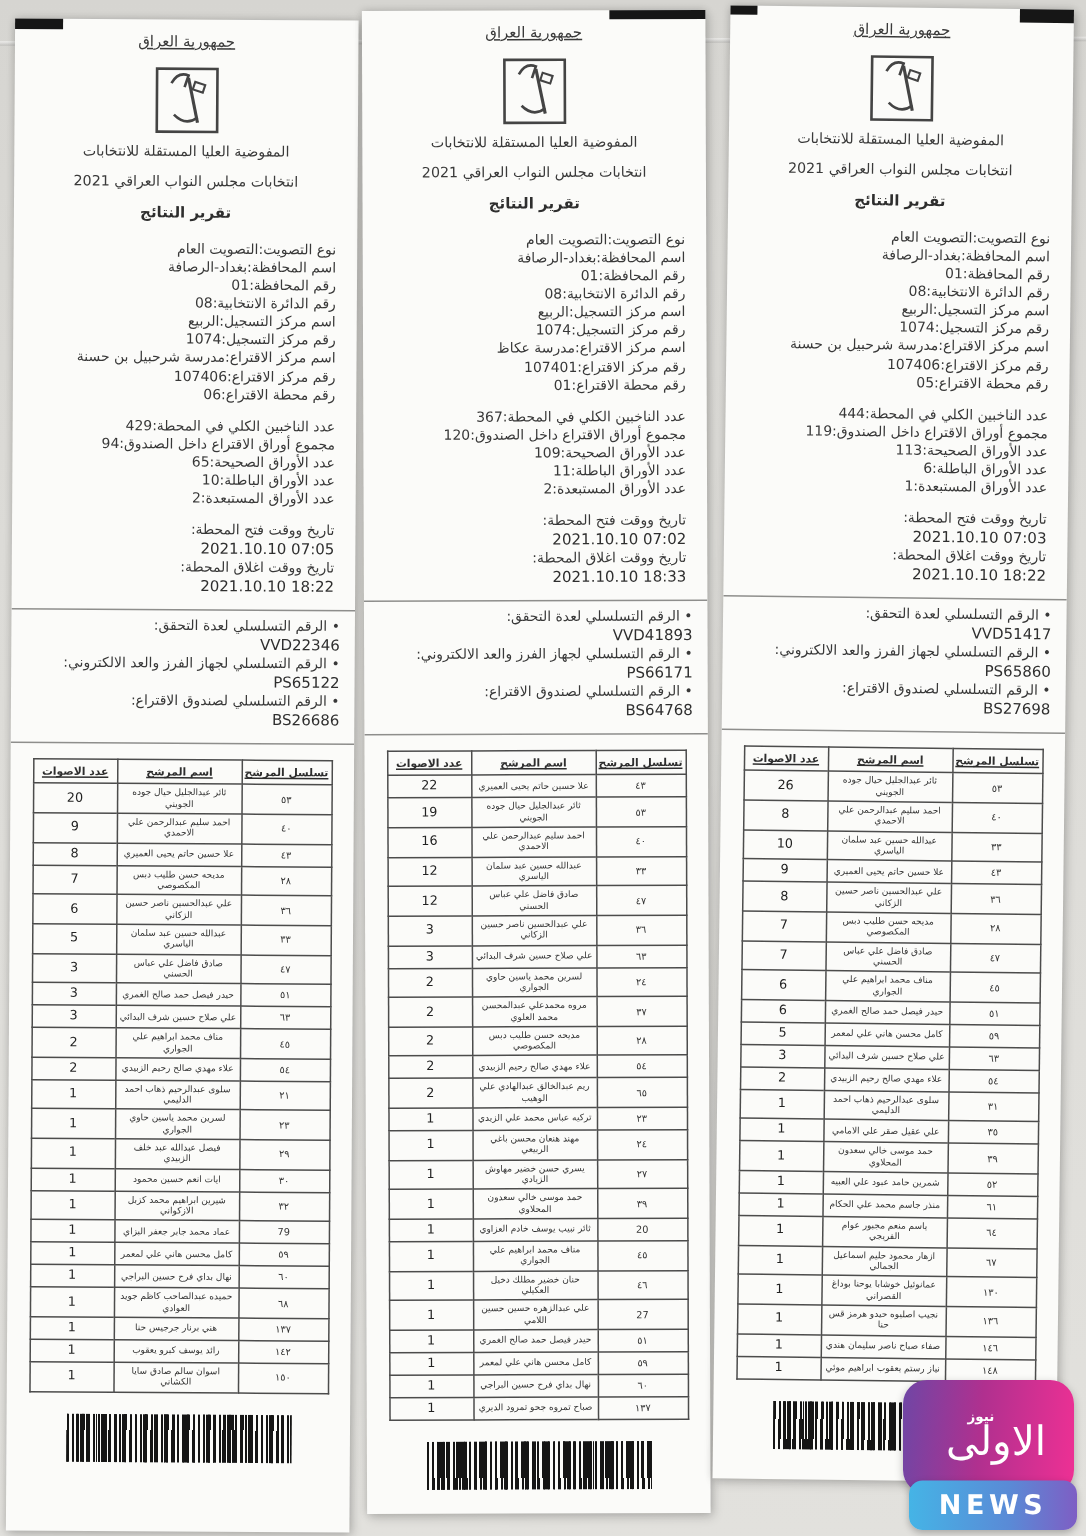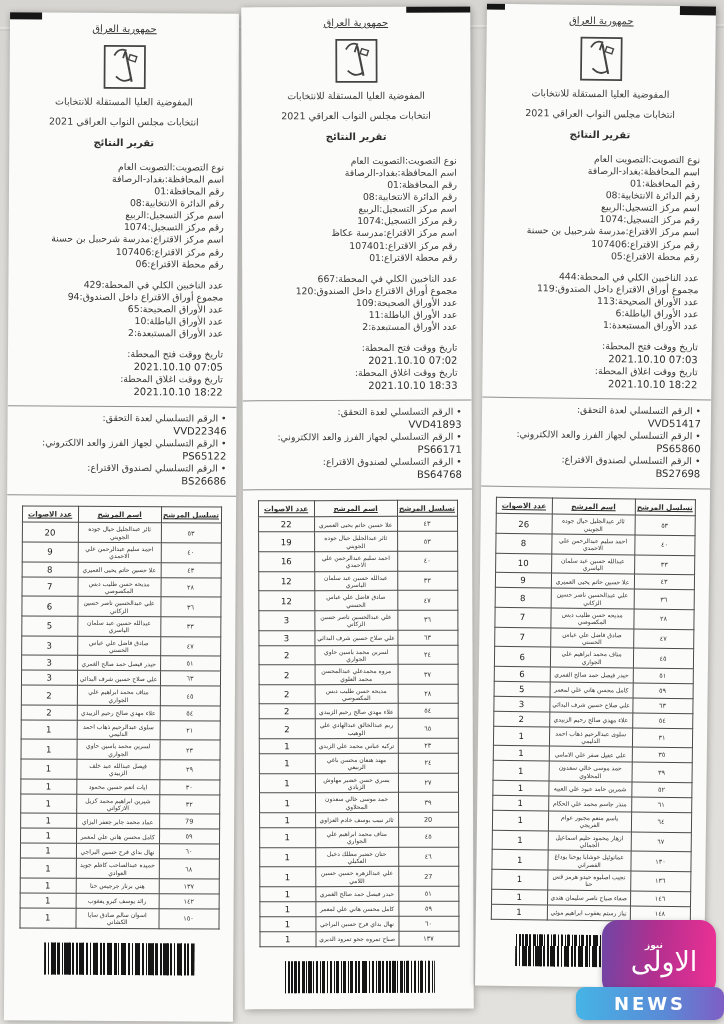--- a/index.html
+++ b/index.html
@@ -57,21 +57,21 @@
       repeating-linear-gradient(90deg,transparent 0 9px,#151515 9px 11.5px,transparent 11.5px 14px);
   }
 
   .watermark{position:absolute;right:6px;top:920px;width:142px;z-index:5;}
   .wm-square{width:104px;height:76px;margin:0 2px 0 auto;border-radius:16px;
     background:linear-gradient(95deg,#6f46a5 0%,#b0308f 45%,#ee3094 100%);
     box-shadow:0 2px 6px rgba(0,0,0,.25);
     display:flex;flex-direction:column;align-items:center;justify-content:center;padding-left:10px;}
   .wm-sub{color:#fff;font-size:9px;font-weight:bold;transform:translateX(-10px);margin-bottom:-2px;}
   .wm-title{color:#fff;font-size:27px;font-weight:normal;line-height:1.05;}
-  .wm-banner{width:148px;height:33px;margin:-9px 0 0 auto;border-radius:9px;
+  .wm-banner{width:112px;height:33px;margin:-9px 0 0 auto;border-radius:9px;
     background:linear-gradient(90deg,#45b4e6 0%,#5a8ad6 60%,#7e5ec4 100%);
     box-shadow:0 2px 5px rgba(0,0,0,.25);
     color:#fff;font-size:18px;font-weight:bold;letter-spacing:3px;
     text-align:center;line-height:33px;}
 </style>
 </head>
 <body>
 
 <div class="crease"></div>
 
@@ -294,21 +294,21 @@
       <div class="line"><span>رقم المحافظة:</span><span>01</span></div>
       <div class="line"><span>رقم الدائرة الانتخابية:</span><span>08</span></div>
       <div class="line"><span>اسم مركز التسجيل:</span><span>الربيع</span></div>
       <div class="line"><span>رقم مركز التسجيل:</span><span>1074</span></div>
       <div class="line"><span>اسم مركز الاقتراع:</span><span>مدرسة عكاظ</span></div>
       <div class="line"><span>رقم مركز الاقتراع:</span><span>107401</span></div>
       <div class="line"><span>رقم محطة الاقتراع:</span><span>01</span></div>
     </div>
   <div class="lines stats">
 
-  <div class="line"><span>عدد الناخبين الكلي في المحطة:</span><span>667</span></div>
+  <div class="line"><span>عدد الناخبين الكلي في المحطة:</span><span>367</span></div>
       <div class="line"><span>مجموع أوراق الاقتراع داخل الصندوق:</span><span>120</span></div>
       <div class="line"><span>عدد الأوراق الصحيحة:</span><span>109</span></div>
       <div class="line"><span>عدد الأوراق الباطلة:</span><span>11</span></div>
       <div class="line"><span>عدد الأوراق المستبعدة:</span><span>2</span></div>
     </div>
   <div class="times">
 
   <div class="time-item">
       <div class="t-lbl">تاريخ ووقت فتح المحطة:</div>
       <div class="t-val">2021.10.10 07:02</div>

